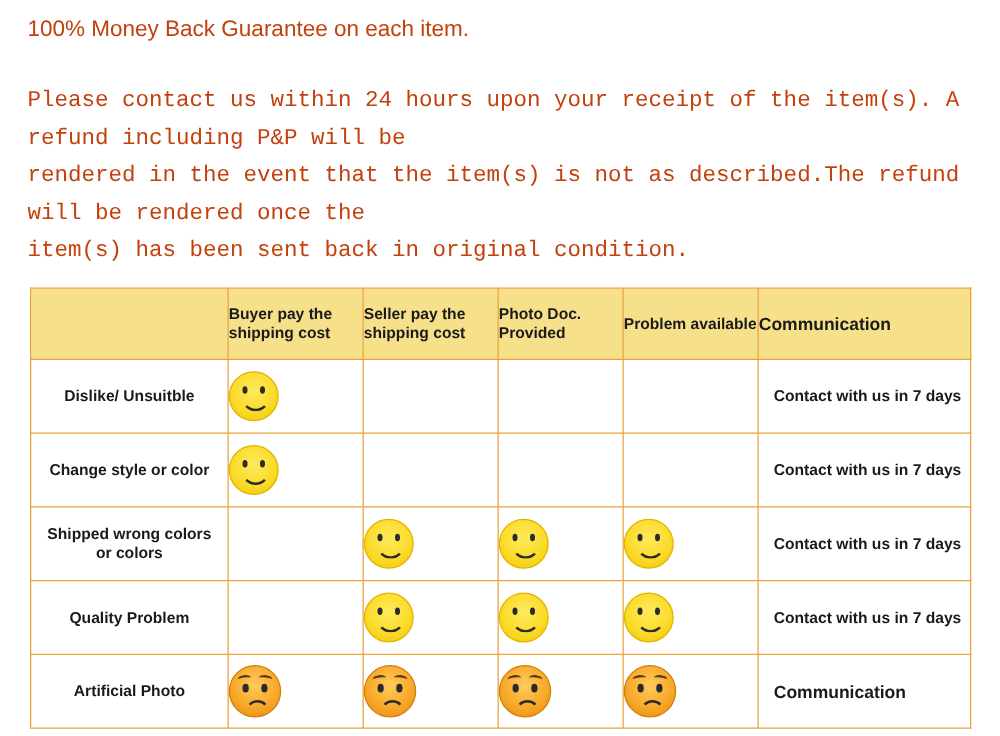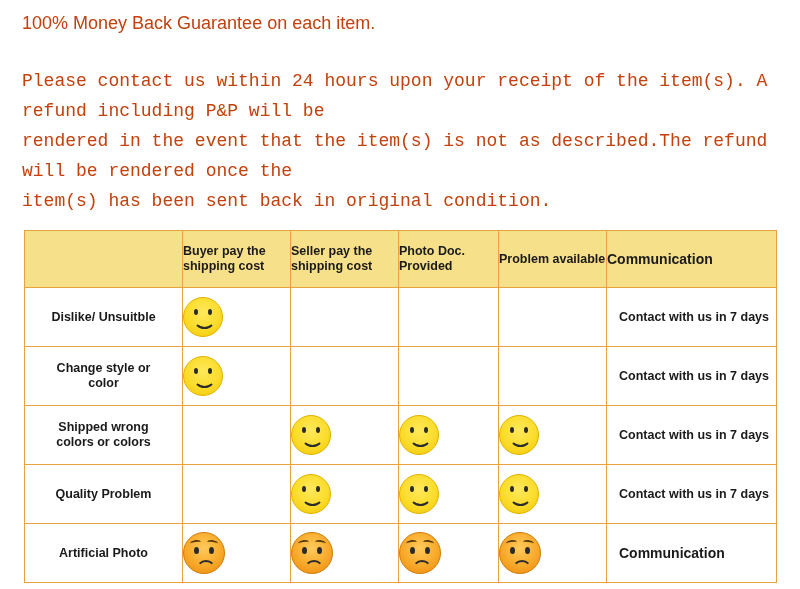--- a/index.html
+++ b/index.html
@@ -70,21 +70,21 @@
   }
   tbody td {
     height: 54px;
     font-size: 12.5px;
     font-weight: bold;
     color: #1a1a1a;
     line-height: 15px;
   }
   tbody td.reason {
     text-align: center;
-    padding: 2px 23px;
+    padding: 2px 6px;
   }
   tbody td.note {
     font-size: 12.5px;
     font-weight: bold;
     padding-left: 12px;
   }
   tbody td.note.unacceptable {
     font-size: 14px;
   }
   .col-reason { width: 158px; }

